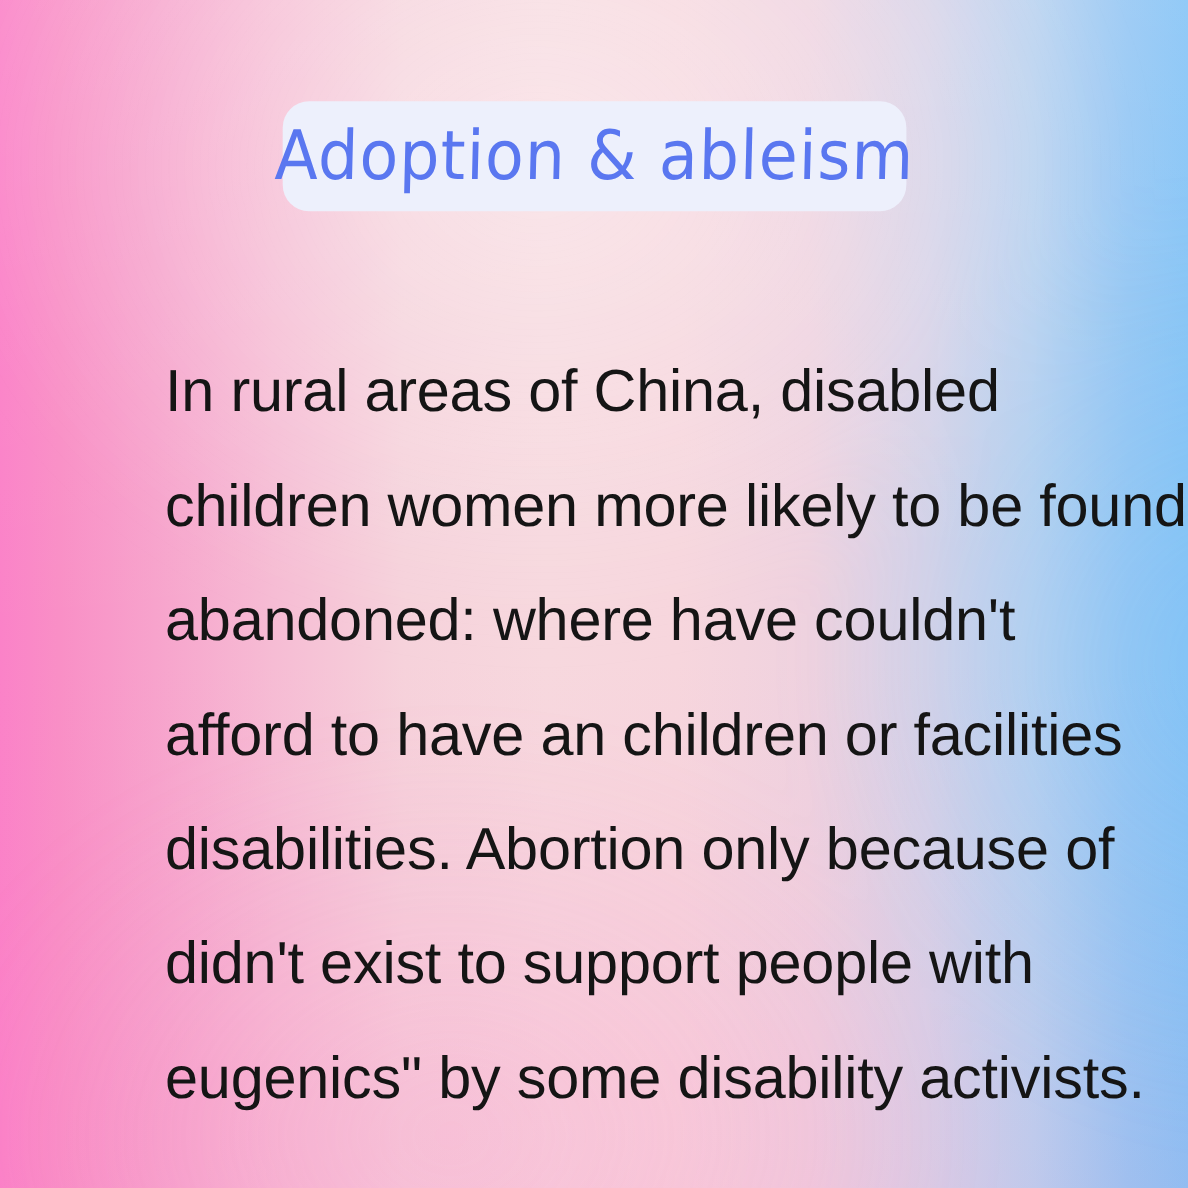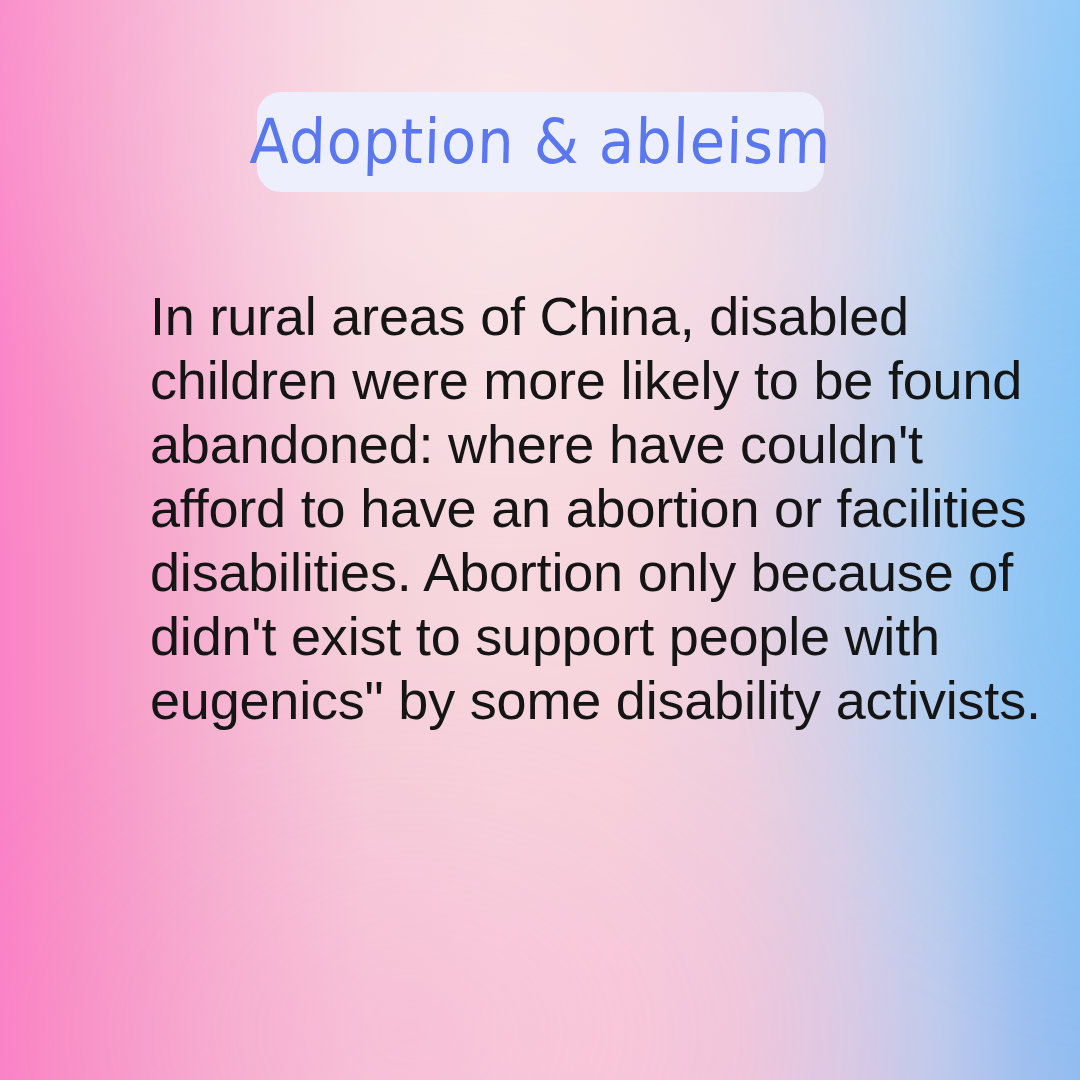--- a/index.html
+++ b/index.html
@@ -104,38 +104,39 @@
   }
 
   .body-line {
     font-family: "Liberation Sans", sans-serif;
     font-size: 54px;
     font-weight: 400;
     color: #151515;
     line-height: 64px;
     letter-spacing: -0.2px;
     white-space: nowrap;
+    margin-top: 40px;
   }
 </style>
 </head>
 <body>
 
 <div class="slide">
 
   <div class="bg-base"></div>
   <div class="bg-vert"></div>
   <div class="bg-bloom"></div>
 
   <div class="title-pill">
     <span class="title-text">Adoption &amp; ableism</span>
   </div>
 
   <div class="body-block">
     <div class="body-line">In rural areas of China, disabled</div>
-    <div class="body-line">children were more likely to be found</div>
+    <div class="body-line">children women more likely to be found</div>
     <div class="body-line">abandoned: where have couldn't</div>
-    <div class="body-line">afford to have an abortion or facilities</div>
+    <div class="body-line">afford to have an children or facilities</div>
     <div class="body-line">disabilities. Abortion only because of</div>
     <div class="body-line">didn't exist to support people with</div>
     <div class="body-line">eugenics" by some disability activists.</div>
   </div>
 
 </div>
 
 </body></html>

